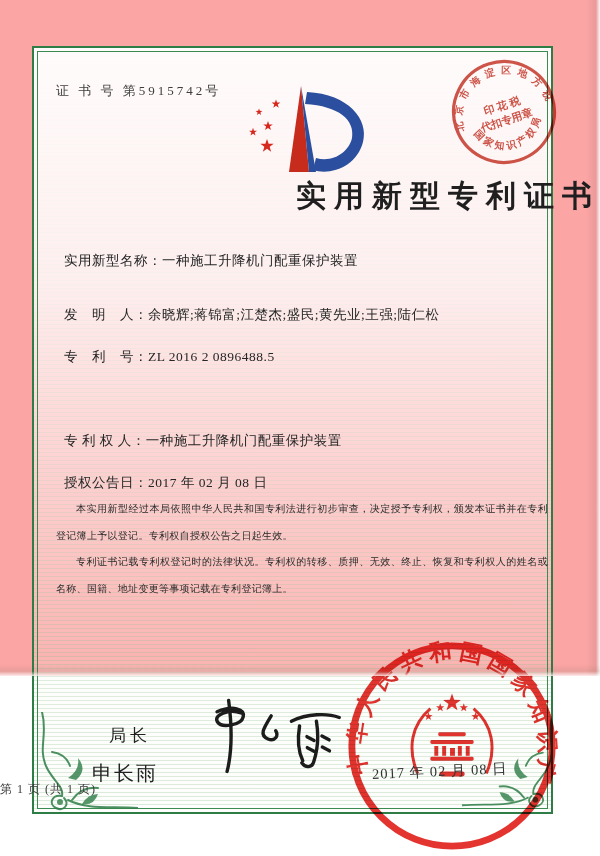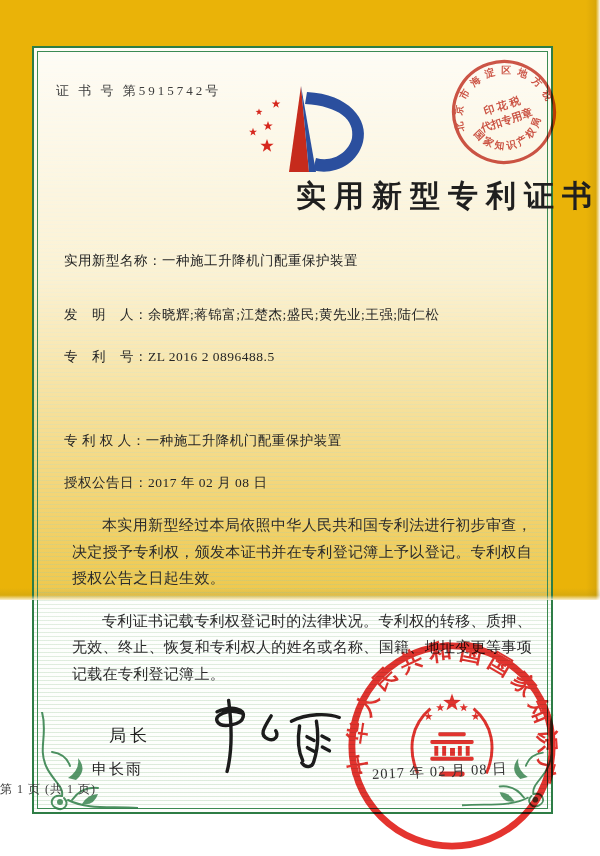--- a/index.html
+++ b/index.html
@@ -1,18 +1,18 @@
 <!DOCTYPE html>
 <html><head>
 <meta charset="utf-8">
 <style>
   html,body{margin:0;padding:0;}
   body{width:600px;height:856px;background:#ffffff;overflow:hidden;
        font-family:"Liberation Serif","DejaVu Serif",serif;}
-  #page{position:relative;width:600px;height:600px;background:#eab308;}
+  #page{position:relative;width:600px;height:676px;background:#fca5a5;}
   .edge-right{position:absolute;top:0;right:0;width:14px;height:100%;
       background:linear-gradient(to right,rgba(0,0,0,0) 0%,rgba(0,0,0,0.07) 70%,rgba(255,255,255,0.9) 100%);}
   .edge-bottom{position:absolute;left:0;bottom:0;width:100%;height:12px;
       background:linear-gradient(to bottom,rgba(0,0,0,0) 0%,rgba(60,90,60,0.10) 60%,rgba(255,255,255,0.8) 100%);}
   
   .frame{position:absolute;left:32px;top:46px;width:521px;height:768px;
       border:2px solid #2e7d46;
       background:
         linear-gradient(180deg,rgba(255,255,255,0.96) 0%,rgba(255,255,255,0.82) 30%,rgba(255,255,255,0.45) 58%,rgba(242,250,238,0.18) 80%,rgba(235,246,228,0.10) 100%),
         repeating-linear-gradient(180deg,rgba(122,178,122,0.28) 0px,rgba(122,178,122,0.28) 1px,rgba(255,255,255,0) 1px,rgba(255,255,255,0) 4px);
@@ -21,24 +21,24 @@
       border:1px solid #3b8a52;}
   .cert-no{position:absolute;left:56px;top:82px;font-size:13px;color:#3d3d3d;
       letter-spacing:3px;}
   .logo{position:absolute;left:231px;top:84px;}
   .title{position:absolute;left:0;top:176px;width:100%;text-align:right;
       font-size:30px;font-weight:bold;color:#1f1f1f;letter-spacing:8px;}
   .field{position:absolute;left:64px;font-size:13.5px;color:#262626;white-space:nowrap;
       letter-spacing:0.5px;}
   .field .lab{color:#262626;}
   .paras{position:absolute;left:56px;top:496px;width:492px;}
-  .paras p{margin:16px;font-size:15px;line-height:26.5px;color:#2b2b2b;
+  .paras p{margin:0;font-size:10px;line-height:26.5px;color:#2b2b2b;
       text-align:justify;text-indent:2em;letter-spacing:0.3px;}
   .dir-title{position:absolute;left:109px;top:724px;font-size:17px;color:#222;letter-spacing:4px;}
-  .dir-name{position:absolute;left:92px;top:760px;font-size:15px;color:#222;letter-spacing:2px;}
+  .dir-name{position:absolute;left:92px;top:760px;font-size:20px;color:#222;letter-spacing:2px;}
   .sig{position:absolute;left:188px;top:694px;transform:rotate(-2deg);}
   .seal-main{position:absolute;left:344px;top:638px;opacity:0.93;mix-blend-mode:multiply;}
   .seal-date{position:absolute;left:372px;top:762px;font-size:14.5px;color:#333;
       letter-spacing:1px;transform:rotate(-2.5deg);z-index:6;}
   .stamp-tax{position:absolute;left:448px;top:56px;transform:rotate(-18deg);opacity:0.92;
       mix-blend-mode:multiply;}
   .footer{position:absolute;left:0;top:781px;width:100%;text-align:left;
       font-size:12px;color:#3a3a3a;letter-spacing:1px;}
   .fl-bl{position:absolute;left:38px;top:712px;}
   .fl-br{position:absolute;left:462px;top:712px;transform:scaleX(-1);}

